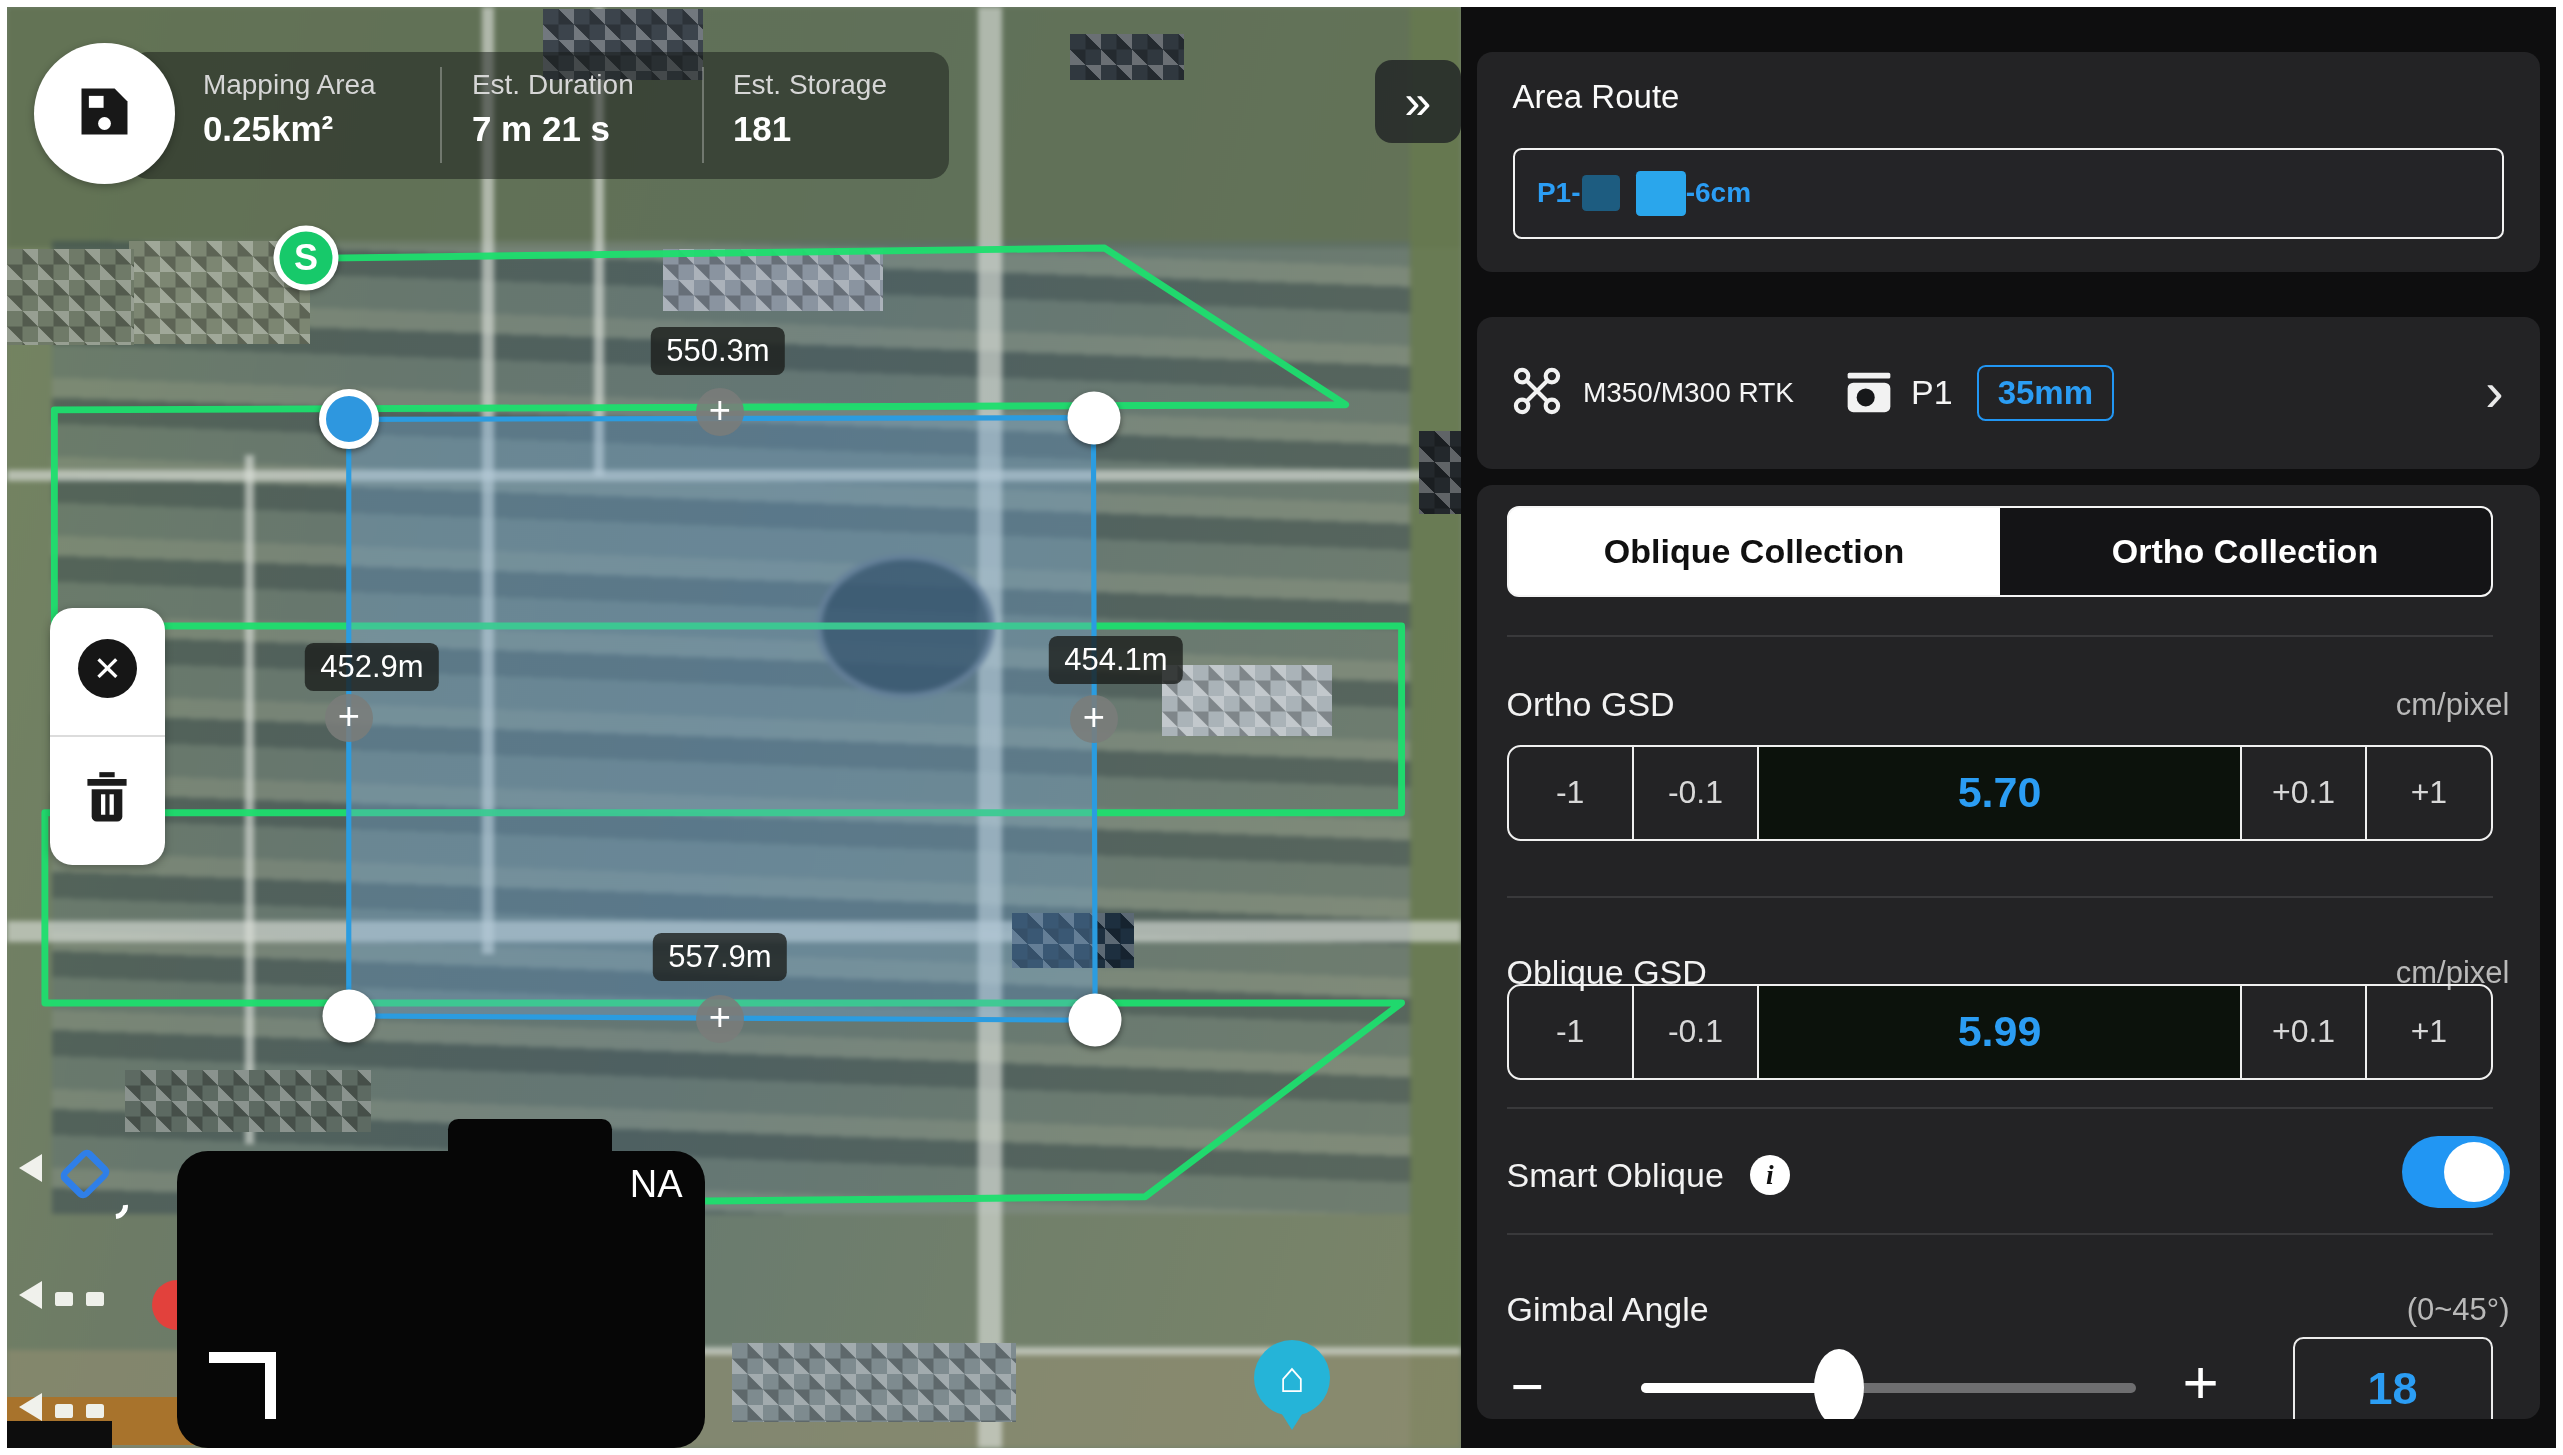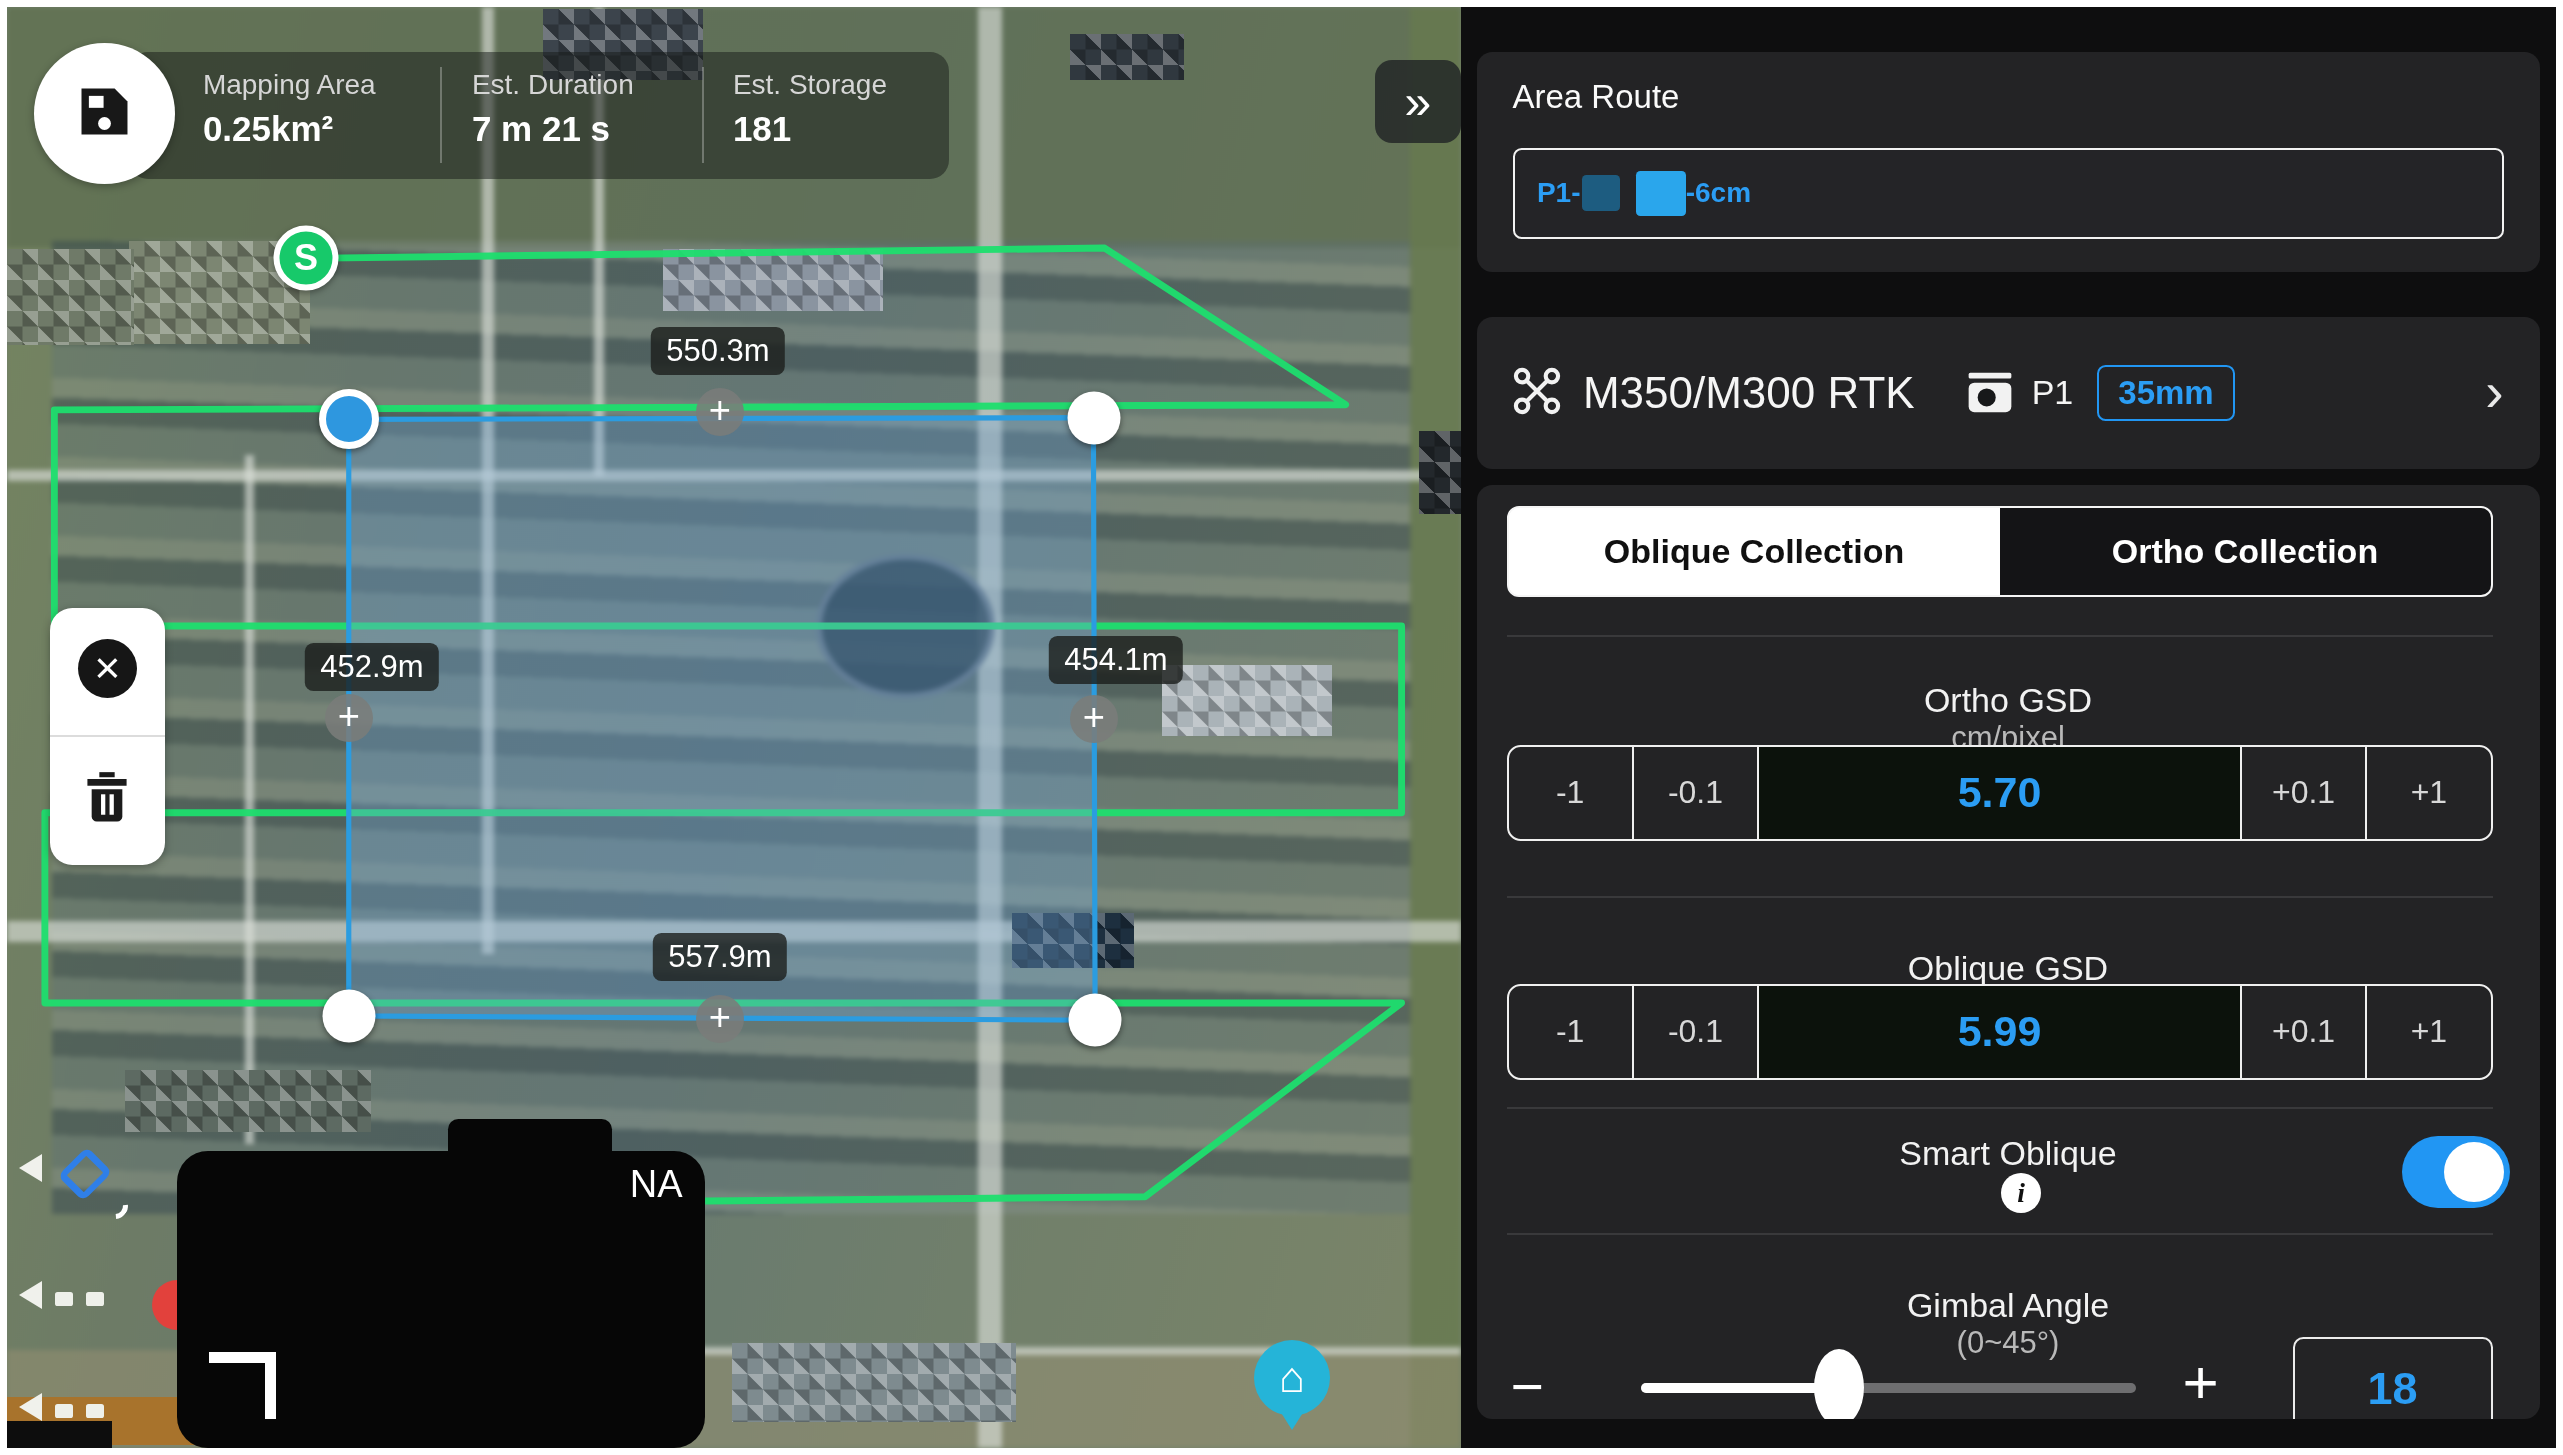--- a/index.html
+++ b/index.html
@@ -70,32 +70,32 @@
   
   .panel{position:absolute;left:1461px;top:6.9px;width:1095px;height:1441px;background:#0e0e0f;overflow:hidden;}
   .card{position:absolute;background:#232325;border-radius:15.5px;}
   .card-title{color:#fafafa;font-size:33px;}
   .route-input{position:absolute;left:36px;top:96px;width:991px;height:91px;border:2.6px solid #f2f2f2;border-radius:8.6px;
     background:#242427;display:flex;align-items:center;padding-left:22.4px;}
   .route-text{color:#2b9df4;font-size:28px;font-weight:700;}
   .blob{display:inline-block;border-radius:4.3px;}
 
   .device-row{display:flex;align-items:center;height:100%;padding:0 36px;}
-  .device-name{color:#f5f5f5;font-size:44px;margin-left:22.4px;white-space:nowrap;}
+  .device-name{color:#f5f5f5;font-size:28px;margin-left:22.4px;white-space:nowrap;}
   .cam-label{color:#f5f5f5;font-size:34px;margin-left:19px;}
   .lens-chip{margin-left:24px;border:2.6px solid #2196f3;border-radius:8.6px;padding:6.9px 19px;color:#2b9df4;font-size:33px;font-weight:700;}
   .chev{margin-left:auto;color:#e9e9e9;font-size:55px;line-height:1;}
 
   .tabs{position:absolute;left:30px;top:21.5px;width:986px;height:91px;border:2.6px solid #f5f5f5;border-radius:12px;
     overflow:hidden;display:flex;background:#fff;}
   .tab{flex:1;display:flex;align-items:center;justify-content:center;font-size:34px;font-weight:700;}
   .tab.active{background:#141416;color:#fff;}
   .tab.inactive{background:#fff;color:#101010;}
   .divider{position:absolute;left:30px;width:986px;height:1.7px;background:#39393b;}
-  .sec-row{position:absolute;left:0;width:100%;padding:0 30px;display:flex;justify-content:space-between;align-items:center;height:48px;flex-direction:column;}
+  .sec-row{position:absolute;left:0;width:100%;padding:0 30px;display:flex;justify-content:space-between;align-items:center;height:48px;}
   .sec-label{color:#f2f2f2;font-size:34px;white-space:nowrap;}
   .unit{color:#b9b9b9;font-size:31px;}
   .stepper{position:absolute;left:30px;width:986px;height:96px;border:2.6px solid #f0f0f0;border-radius:13.8px;overflow:hidden;display:flex;}
   .cell{flex:1;display:flex;align-items:center;justify-content:center;color:#d8d8d8;font-size:32px;border-left:2.6px solid #f0f0f0;}
   .cell:first-child{border-left:none;}
   .cell.value{flex:3.9;background:#0c120c;color:#2b9df4;font-weight:700;font-size:43px;}
   .info-icon{display:inline-flex;align-items:center;justify-content:center;width:40px;height:40px;border-radius:50%;
     background:#fff;color:#111;font-family:"Liberation Serif",serif;font-style:italic;font-weight:700;font-size:27.6px;margin-left:26px;}
   .toggle{position:absolute;right:30px;top:651px;width:108px;height:72px;border-radius:36px;background:#2196f3;}
   .knob{position:absolute;right:6px;top:6px;width:60px;height:60px;border-radius:50%;background:#fff;}

